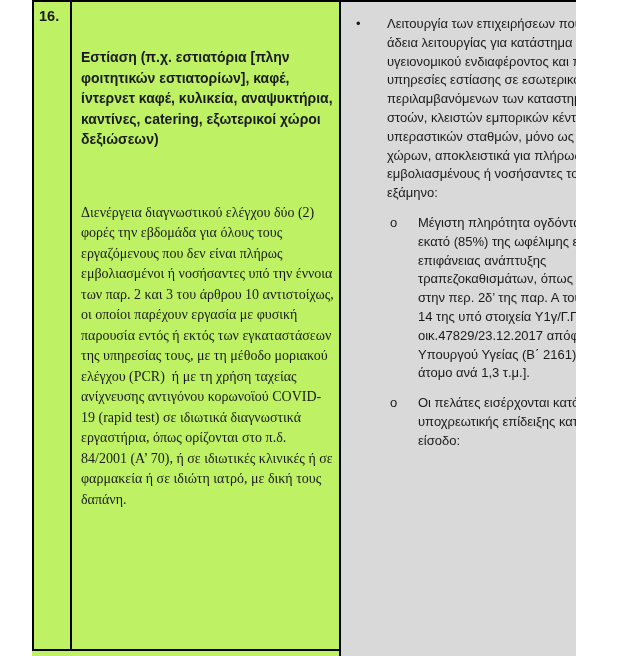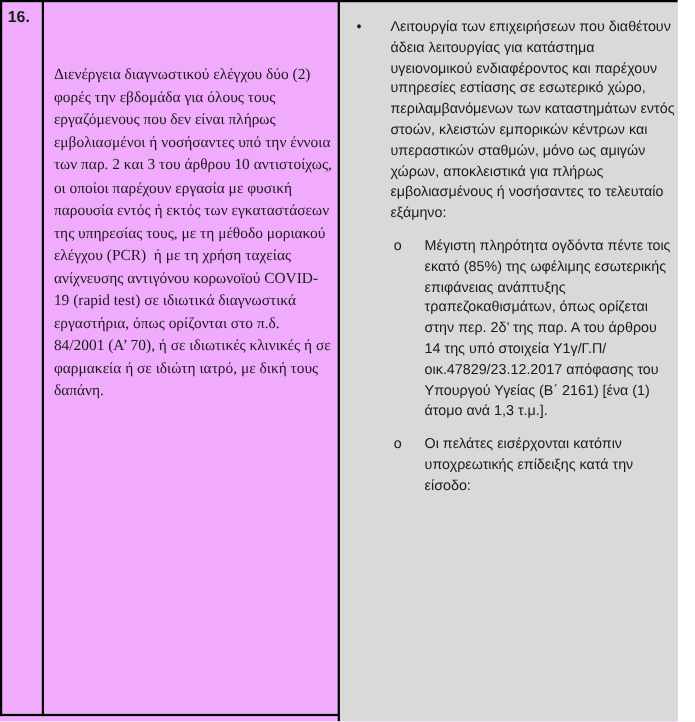--- a/index.html
+++ b/index.html
@@ -1,22 +1,23 @@
 <!DOCTYPE html>
 <html lang="el"><head>
 <meta charset="utf-8">
 <style>
   html,body{margin:0;padding:0;background:#fff;}
   #canvas{
     position:relative;
-    width:616px;height:656px;
-    background:#f0abfc;
+    width:544px;height:656px;
+    background:#bef264;
     overflow:hidden;
     font-family:"Liberation Sans","DejaVu Sans",sans-serif;
     color:#1a1a1a;
+    margin-left:32px;
     -webkit-font-smoothing:antialiased;
   }
   
   .brd{position:absolute;background:#000;}
   #b-top{left:0;top:0;width:630px;height:2px;z-index:5;}
   #b-left{left:0;top:0;width:2px;height:651px;z-index:5;}
   #b-mid1{left:38px;top:0;width:2px;height:651px;z-index:5;}
   #b-mid2{left:307px;top:0;width:2px;height:656px;z-index:5;}
   #b-bottom{left:0;top:649px;width:309px;height:2px;z-index:5;}
 
@@ -61,20 +62,21 @@
   <div class="brd" id="b-left"></div>
   <div class="brd" id="b-mid1"></div>
   <div class="brd" id="b-mid2"></div>
   <div class="brd" id="b-bottom"></div>
 
   <div id="cell-num">
     <span>16.</span>
   </div>
 
   <div id="cell-desc">
+    <div id="desc-heading">Εστίαση (π.χ. εστιατόρια [πλην φοιτητικών εστιατορίων], καφέ, ίντερνετ καφέ, κυλικεία, αναψυκτήρια, καντίνες, catering, εξωτερικοί χώροι δεξιώσεων)</div>
     <div id="desc-body">Διενέργεια διαγνωστικού ελέγχου δύο (2) φορές την εβδομάδα για όλους τους εργαζόμενους που δεν είναι πλήρως εμβολιασμένοι ή νοσήσαντες υπό την έννοια των παρ. 2 και 3 του άρθρου 10 αντιστοίχως, οι οποίοι παρέχουν εργασία με φυσική παρουσία εντός ή εκτός των εγκαταστάσεων της υπηρεσίας τους, με τη μέθοδο μοριακού ελέγχου (PCR)  ή με τη χρήση ταχείας ανίχνευσης αντιγόνου κορωνοϊού COVID-19 (rapid test) σε ιδιωτικά διαγνωστικά εργαστήρια, όπως ορίζονται στο π.δ. 84/2001 (Α’ 70), ή σε ιδιωτικές κλινικές ή σε φαρμακεία ή σε ιδιώτη ιατρό, με δική τους δαπάνη.</div>
   </div>
 
   <div id="cell-measures">
 
     <div class="blk row lvl1">
       <span class="mk">•</span>
       <span class="txt">Λειτουργία των επιχειρήσεων που διαθέτουν άδεια λειτουργίας για κατάστημα υγειονομικού ενδιαφέροντος και παρέχουν υπηρεσίες εστίασης σε εσωτερικό χώρο, περιλαμβανόμενων των καταστημάτων εντός στοών, κλειστών εμπορικών κέντρων και υπεραστικών σταθμών, μόνο ως αμιγών χώρων, αποκλειστικά για πλήρως εμβολιασμένους ή νοσήσαντες το τελευταίο εξάμηνο:</span>
     </div>
 

